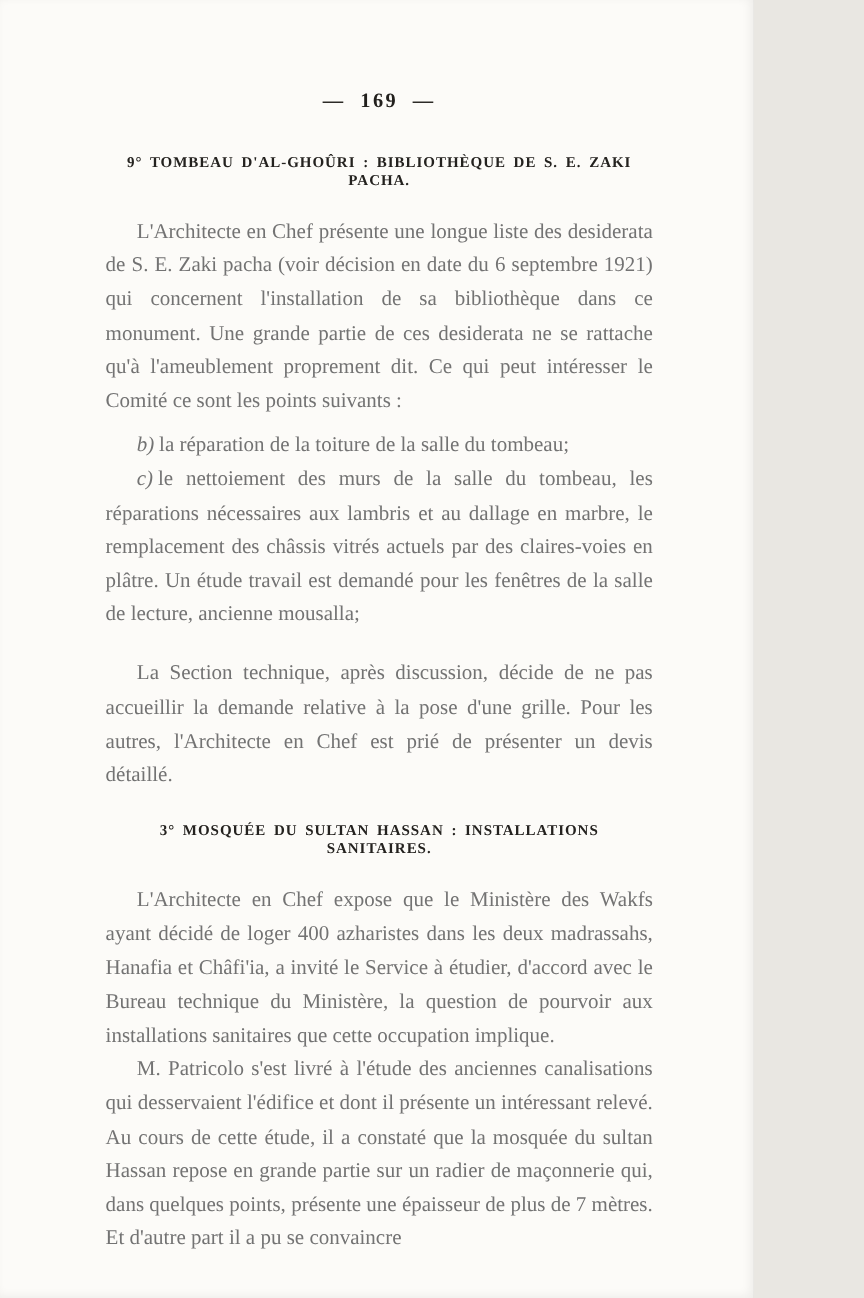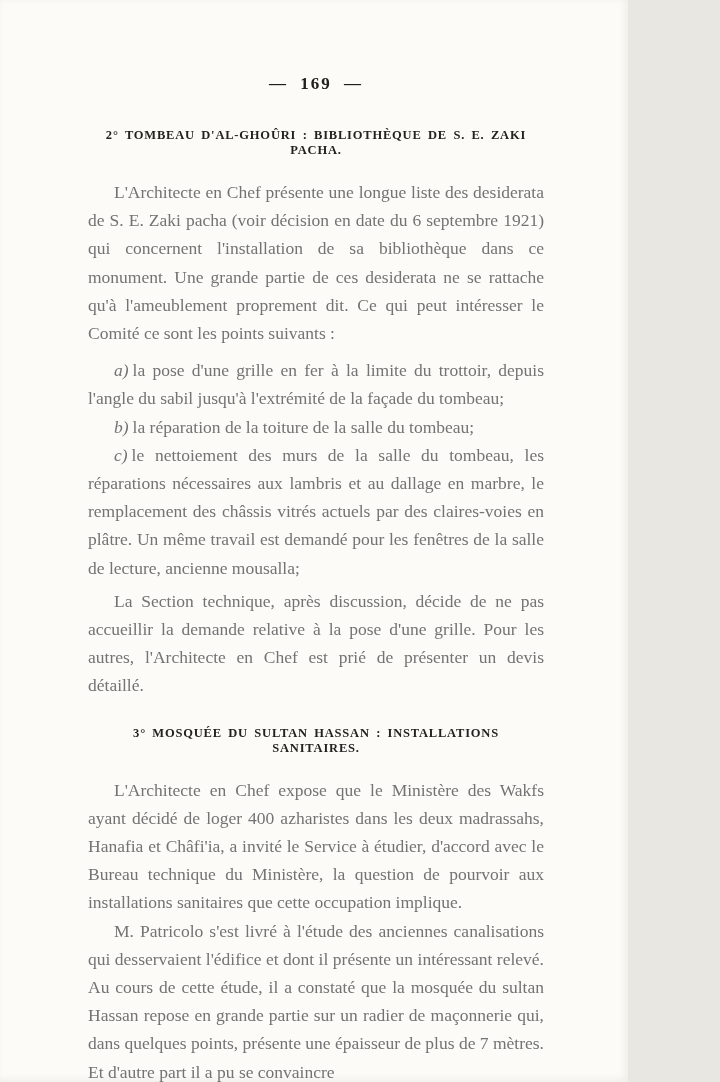--- a/index.html
+++ b/index.html
@@ -48,44 +48,41 @@
   }
   .para + .para { margin-top: 0; }
   .item {
     margin-top: 9px;
   }
   .item .marker {
     font-style: italic;
     padding-right: 4px;
   }
   .closing {
-    margin-top: 5px;
+    margin-top: 21px;
   }
   .items-block { margin-top: 2px; }
 </style>
 </head>
 <body>
 
 <div class="page">
 
   <div class="page-number">— 169 —</div>
 
-  <h2 class="section-heading">2° TOMBEAU D'AL-GHOÛRI : BIBLIOTHÈQUE DE S. E. ZAKI PACHA.</h2>
+  <h2 class="section-heading">9° TOMBEAU D'AL-GHOÛRI : BIBLIOTHÈQUE DE S. E. ZAKI PACHA.</h2>
 
   <p class="para">L'Architecte en Chef présente une longue liste des desiderata de S. E. Zaki pacha (voir décision en date du 6 septembre 1921) qui concernent l'installation de sa bibliothèque dans ce monument. Une grande partie de ces desiderata ne se rattache qu'à l'ameublement proprement dit. Ce qui peut intéresser le Comité ce sont les points suivants :</p>
 
   <div class="items-block">
     <p class="para item">
-      <span class="marker">a)</span><span>la pose d'une grille en fer à la limite du trottoir, depuis l'angle du sabil jusqu'à l'extrémité de la façade du tombeau;</span>
-    </p>
-    <p class="para item">
       <span class="marker">b)</span><span>la réparation de la toiture de la salle du tombeau;</span>
     </p>
     <p class="para item">
-      <span class="marker">c)</span><span>le nettoiement des murs de la salle du tombeau, les réparations nécessaires aux lambris et au dallage en marbre, le remplacement des châssis vitrés actuels par des claires-voies en plâtre. Un même travail est demandé pour les fenêtres de la salle de lecture, ancienne mousalla;</span>
+      <span class="marker">c)</span><span>le nettoiement des murs de la salle du tombeau, les réparations nécessaires aux lambris et au dallage en marbre, le remplacement des châssis vitrés actuels par des claires-voies en plâtre. Un étude travail est demandé pour les fenêtres de la salle de lecture, ancienne mousalla;</span>
     </p>
   </div>
 
   <p class="para closing">La Section technique, après discussion, décide de ne pas accueillir la demande relative à la pose d'une grille. Pour les autres, l'Architecte en Chef est prié de présenter un devis détaillé.</p>
 
   <h2 class="section-heading second">3° MOSQUÉE DU SULTAN HASSAN : INSTALLATIONS SANITAIRES.</h2>
 
   <p class="para">L'Architecte en Chef expose que le Ministère des Wakfs ayant décidé de loger 400 azharistes dans les deux madrassahs, Hanafia et Châfi'ia, a invité le Service à étudier, d'accord avec le Bureau technique du Ministère, la question de pourvoir aux installations sanitaires que cette occupation implique.</p>
 
   <p class="para">M. Patricolo s'est livré à l'étude des anciennes canalisations qui desservaient l'édifice et dont il présente un intéressant relevé. Au cours de cette étude, il a constaté que la mosquée du sultan Hassan repose en grande partie sur un radier de maçonnerie qui, dans quelques points, présente une épaisseur de plus de 7 mètres. Et d'autre part il a pu se convaincre</p>

